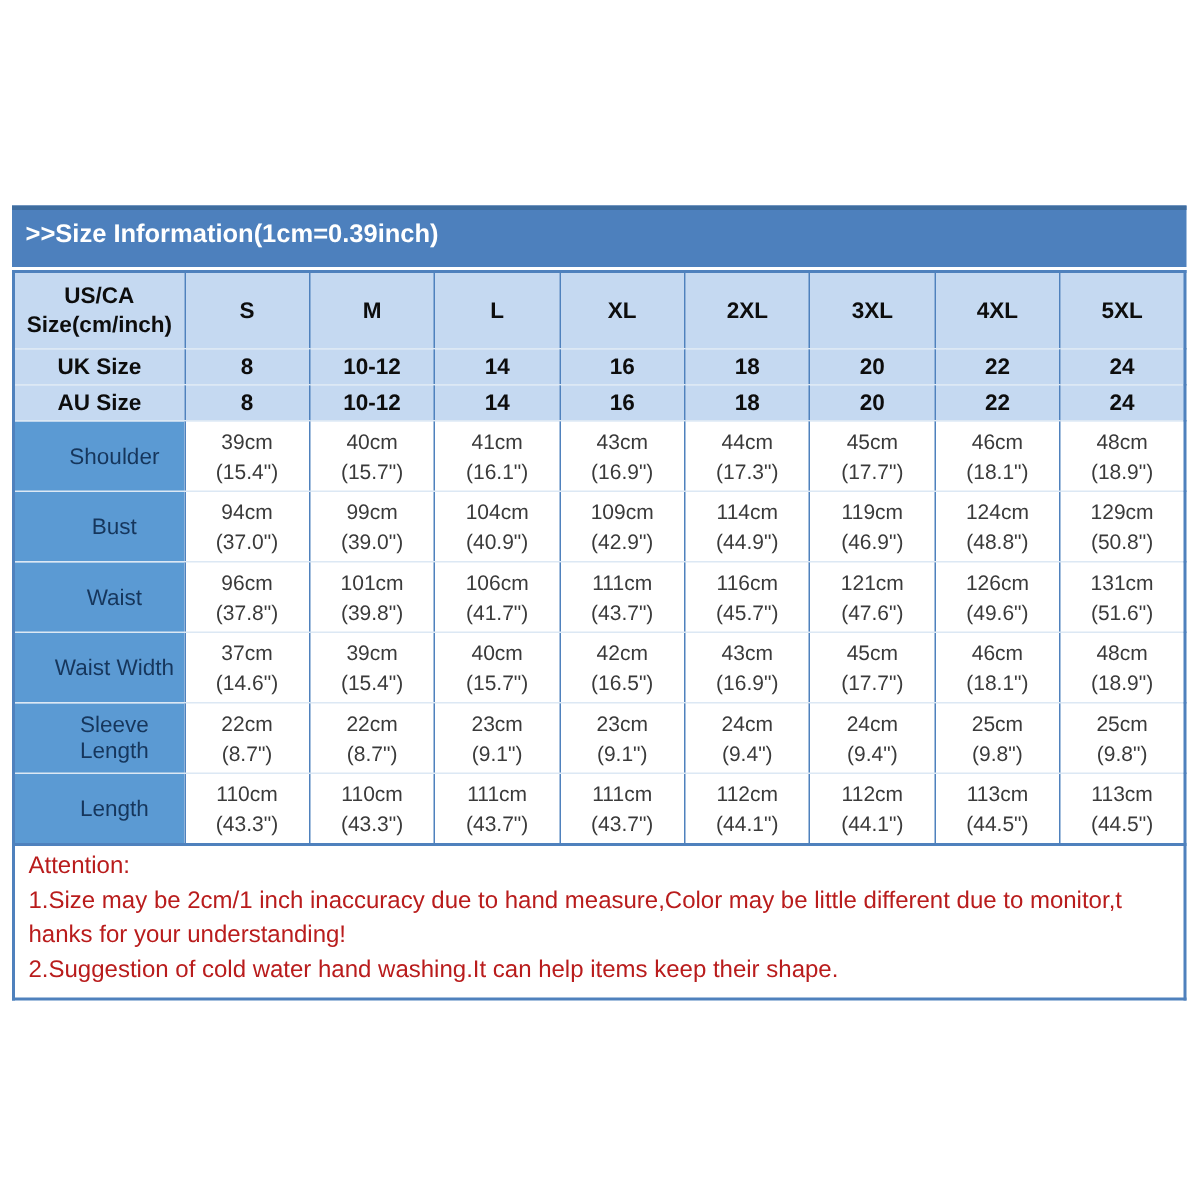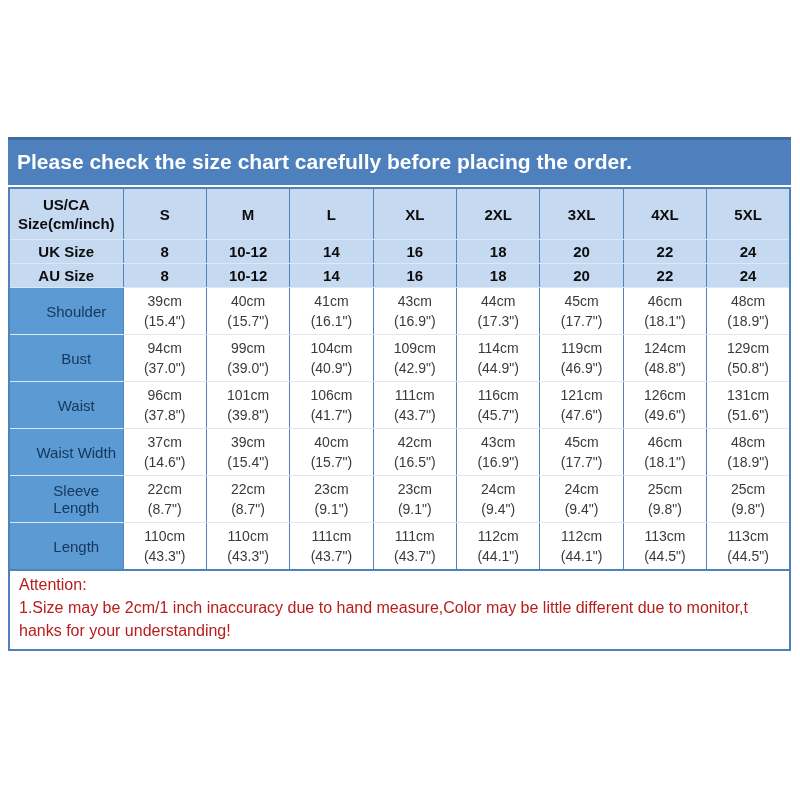--- a/index.html
+++ b/index.html
@@ -57,21 +57,21 @@
     background:#ffffff;
   }
 </style>
 </head>
 <body>
 
 <div class="page">
   <div class="content">
 
     <div class="banner">
-      <div class="banner-line2">Please check the size chart carefully before placing the order.</div>
+      <div class="banner-line1">&gt;&gt;Size Information(1cm=0.39inch)</div>
     </div>
 
     <div class="gap"></div>
 
     <table class="size-table">
       <colgroup>
         <col style="width:114px">
         <col>
           <col>
           <col>
@@ -330,16 +330,17 @@
               <div>(44.5")</div>
             </td>
           </tr>
         </tbody>
     </table>
 
     <div class="attention">
       <div>Attention:</div>
       <div>1.Size may be 2cm/1 inch inaccuracy due to hand measure,Color may be little different due to monitor,t</div>
       <div>hanks for your understanding!</div>
+      <div>2.Suggestion of cold water hand washing.It can help items keep their shape.</div>
     </div>
 
   </div>
 </div>
 
 </body></html>

